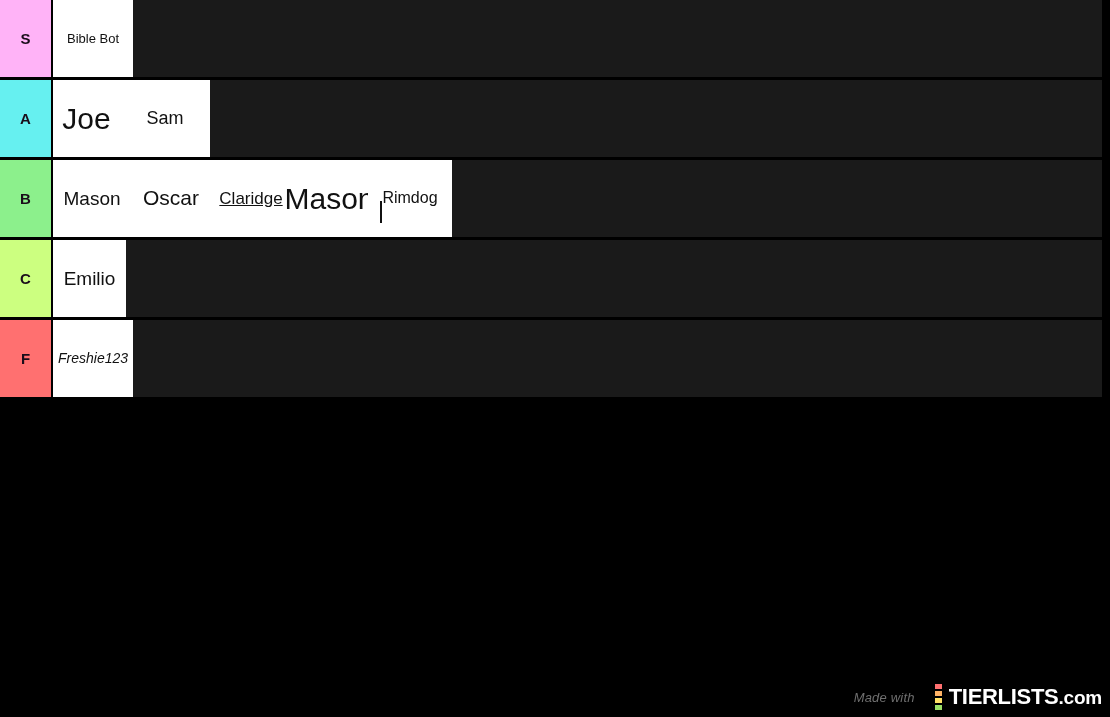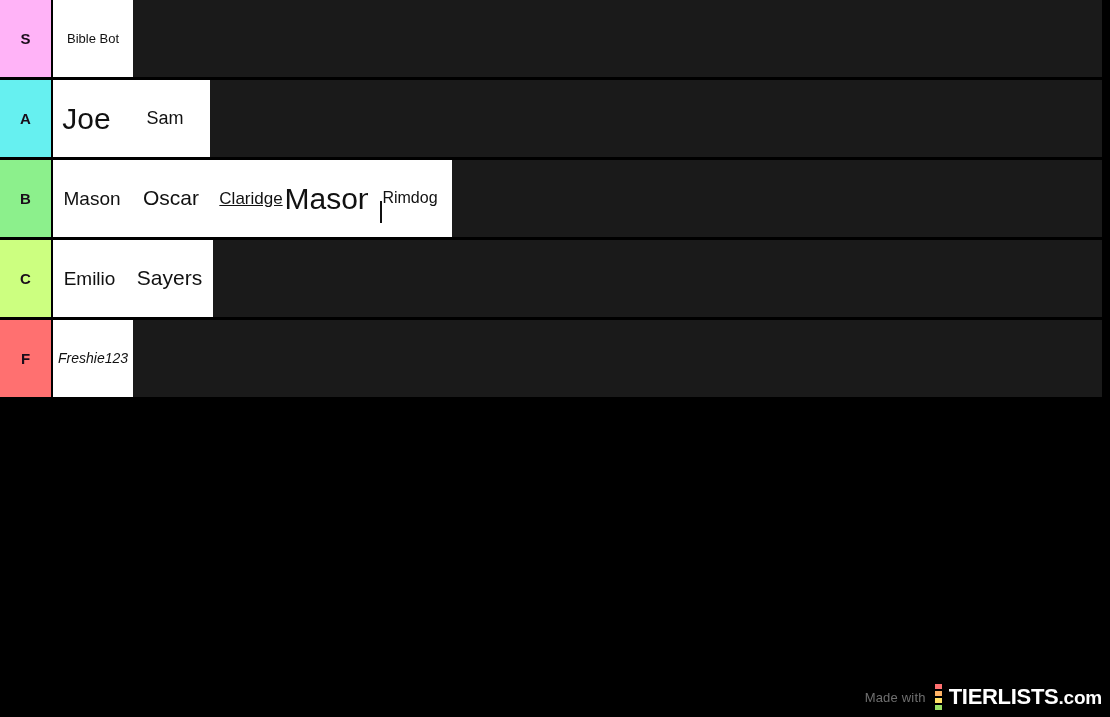--- a/index.html
+++ b/index.html
@@ -94,22 +94,23 @@
     right: 8px;
     bottom: 6px;
     display: flex;
     align-items: center;
     height: 28px;
   }
   #watermark .made-with {
     color: #6f6f6f;
     font-size: 13px;
     font-family: "Liberation Sans", sans-serif;
-    margin-right: 9px;
+    margin-right: 20px;
     letter-spacing: 0.2px;
+    font-style: italic;
   }
   #watermark .logo-mark {
     display: flex;
     flex-direction: column;
     justify-content: center;
     margin-right: 7px;
   }
   #watermark .logo-mark i {
     display: block;
     width: 7px;
@@ -171,23 +172,20 @@
           <span class="item-label" style="font-size: 16px;">Rimdog</span>
           <span class="caret"></span>
         </div>
       </div>
     </div>
     <div class="tier-row">
       <div class="tier-label" style="background: rgb(204, 255, 128);">C</div>
       <div class="tier-items">
         <div class="tier-item" style="width: 73px; min-width: 73px;">
           <span class="item-label" style="font-size: 19px;">Emilio</span>
-        </div>
-        <div class="tier-item" style="width: 87px; min-width: 87px;">
-          <span class="item-label" style="font-size: 21px;">Sayers</span>
         </div>
       </div>
     </div>
     <div class="tier-row">
       <div class="tier-label" style="background: rgb(255, 112, 112);">F</div>
       <div class="tier-items">
         <div class="tier-item" style="width: 80px; min-width: 80px;">
           <span class="item-label" style="font-size: 14px; font-style: italic;">Freshie123</span>
         </div>
       </div>

